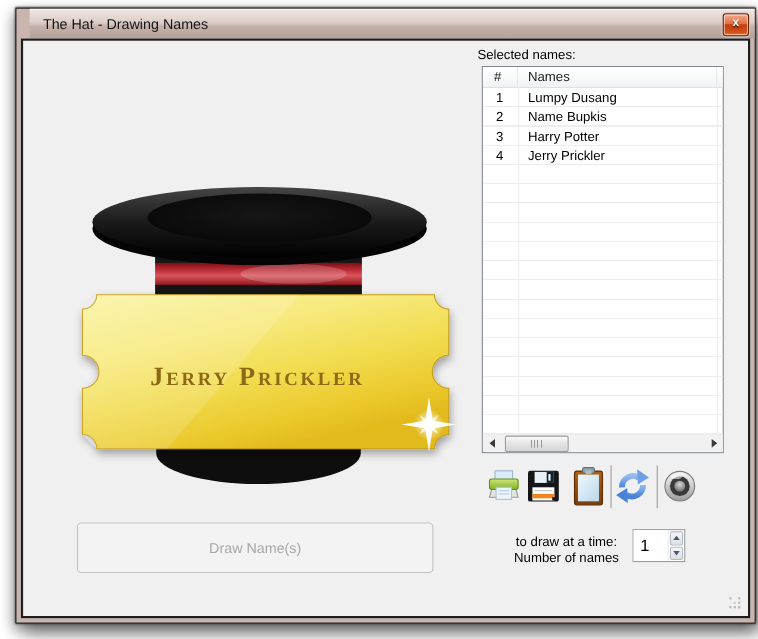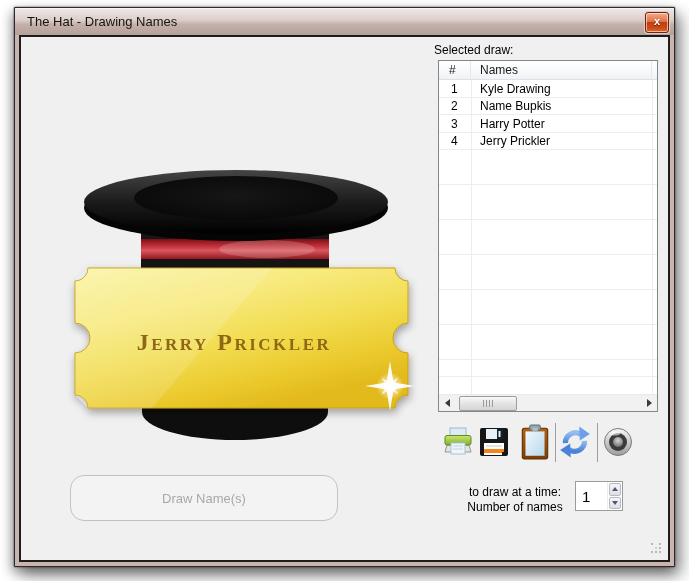--- a/index.html
+++ b/index.html
@@ -1,21 +1,21 @@
 <!DOCTYPE html>
 <html><head>
 <meta charset="utf-8">
 <style>
   html,body{margin:0;padding:0;width:689px;height:581px;background:#ffffff;overflow:hidden;
     font-family:"Liberation Sans",sans-serif;-webkit-font-smoothing:antialiased;}
 
   
   .window{position:absolute;left:14px;top:7px;width:659px;height:558px;
     background:#c9b5ae;border:1px solid #2b2b2b;border-radius:1px;
-    box-shadow:0 0 2px rgba(0,0,0,.75),6px 8px 16px rgba(0,0,0,.45),-3px 5px 12px rgba(0,0,0,.30);}
+    box-shadow:0 0 2px rgba(0,0,0,.75),6px 8px 16px rgba(0,0,0,.45),-3px 5px 12px rgba(0,0,0,.30);padding-left:12px;}
   .titlebar{position:relative;height:27px;
     background:linear-gradient(#f0e8e5 0%,#ddcec9 45%,#c5b1aa 60%,#b6a19a 100%);
     box-shadow:inset 0 1px 0 rgba(255,255,255,.55);}
   .title{position:absolute;left:12px;top:6px;font-size:13px;color:#141414;white-space:nowrap;}
   .close-btn{position:absolute;top:4px;right:5px;width:22px;height:19px;
     background:linear-gradient(#f4ab8e 0%,#e0703f 45%,#c13e14 50%,#cf4c14 80%,#e06a2a 100%);
     border:1px solid #6d2408;border-radius:3px;
     box-shadow:inset 0 0 0 1px rgba(255,255,255,.55), 0 0 0 1px #d9d0cd;
     color:#fff;font-size:11px;font-weight:bold;text-align:center;line-height:17px;
     text-shadow:0 1px 1px rgba(0,0,0,.55);cursor:pointer;}
@@ -63,22 +63,22 @@
   .spin-btns{flex:1;display:flex;flex-direction:column;padding:1px;gap:1px;border-left:1px solid #ececec;}
   .spin-btn{flex:1;display:flex;align-items:center;justify-content:center;cursor:pointer;
     background:linear-gradient(#f6f6f6,#dfdfdf);border:1px solid #b4bac6;border-radius:2px;}
   .arr-up{width:0;height:0;border-style:solid;border-width:0 3.5px 4px 3.5px;border-color:transparent transparent #44587e transparent;}
   .arr-dn{width:0;height:0;border-style:solid;border-width:4px 3.5px 0 3.5px;border-color:#44587e transparent transparent transparent;}
 
   
   .hat-svg{position:absolute;left:41px;top:125px;width:370px;height:300px;}
   .tname{font-family:"Liberation Serif",serif;font-variant:small-caps;font-weight:bold;
     font-size:24px;letter-spacing:2.5px;fill:#8d6812;}
-  .draw-btn{position:absolute;left:49px;top:438px;width:268px;height:46px;
-    background:#f3f3f3;border:1px solid #c2c2c2;border-radius:14px;
+  .draw-btn{position:absolute;left:49px;top:438px;width:324px;height:46px;
+    background:#f3f3f3;border:1px solid #c2c2c2;border-radius:4px;
     font-family:"Liberation Sans",sans-serif;font-size:13px;color:#a8a8a8;cursor:pointer;}
 
   .resize-grip{position:absolute;right:7px;bottom:7px;width:10px;height:10px;}
   .resize-grip::after{content:"";position:absolute;left:0;top:0;width:2px;height:2px;background:#b9b9b9;
     box-shadow:8px 0 0 #b9b9b9,8px 4px 0 #b9b9b9,8px 8px 0 #b9b9b9,4px 8px 0 #b9b9b9,0 8px 0 #b9b9b9,4px 4px 0 #cfcfcf;}
 </style>
 </head>
 <body>
 
 <div class="window">
@@ -145,33 +145,33 @@
 
       <g>
         <circle cx="328" cy="224" r="14" fill="url(#glowG)"></circle>
         <path d="M328 199 L331.5 220.5 L353 224 L331.5 227.5 L328 249 L324.5 227.5 L303 224 L324.5 220.5 Z" fill="#ffffff" opacity="0.95"></path>
         <path d="M328 212 L330.3 221.7 L340 224 L330.3 226.3 L328 236 L325.7 226.3 L316 224 L325.7 221.7 Z" transform="rotate(45 328 224)" fill="#ffffff" opacity="0.8"></path>
       </g>
     </svg>
 
     <button class="draw-btn">Draw Name(s)</button>
 
-    <div class="sel-label">Selected draw:</div>
+    <div class="sel-label">Selected names:</div>
 
     <div class="list">
       <div class="lheader">
         <div class="hcell num">#</div>
         <div class="hcell name">Names</div>
       </div>
       <div class="rows">
         <div class="vline v1"></div>
         <div class="vline v2"></div>
         <div class="lrow">
           <div class="cell num">1</div>
-          <div class="cell name">Kyle Drawing</div>
+          <div class="cell name">Lumpy Dusang</div>
         </div>
         <div class="lrow">
           <div class="cell num">2</div>
           <div class="cell name">Name Bupkis</div>
         </div>
         <div class="lrow">
           <div class="cell num">3</div>
           <div class="cell name">Harry Potter</div>
         </div>
         <div class="lrow">

